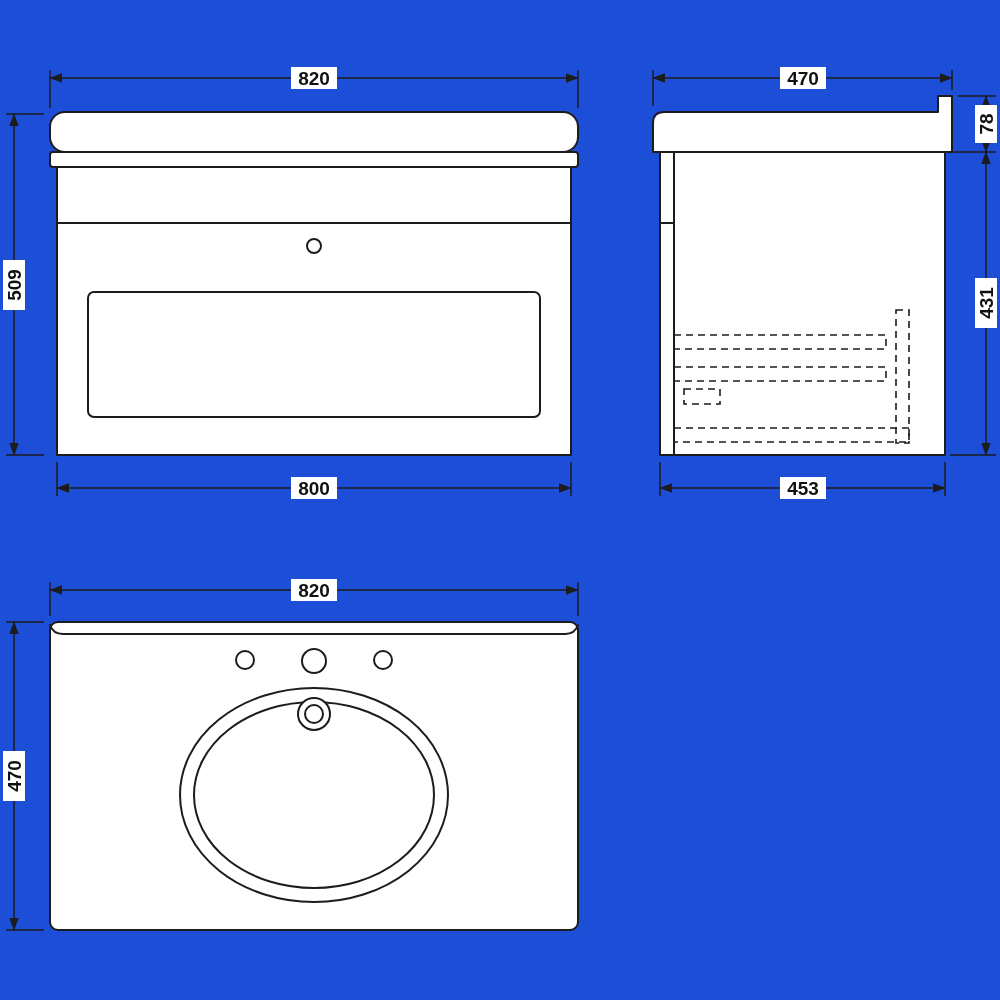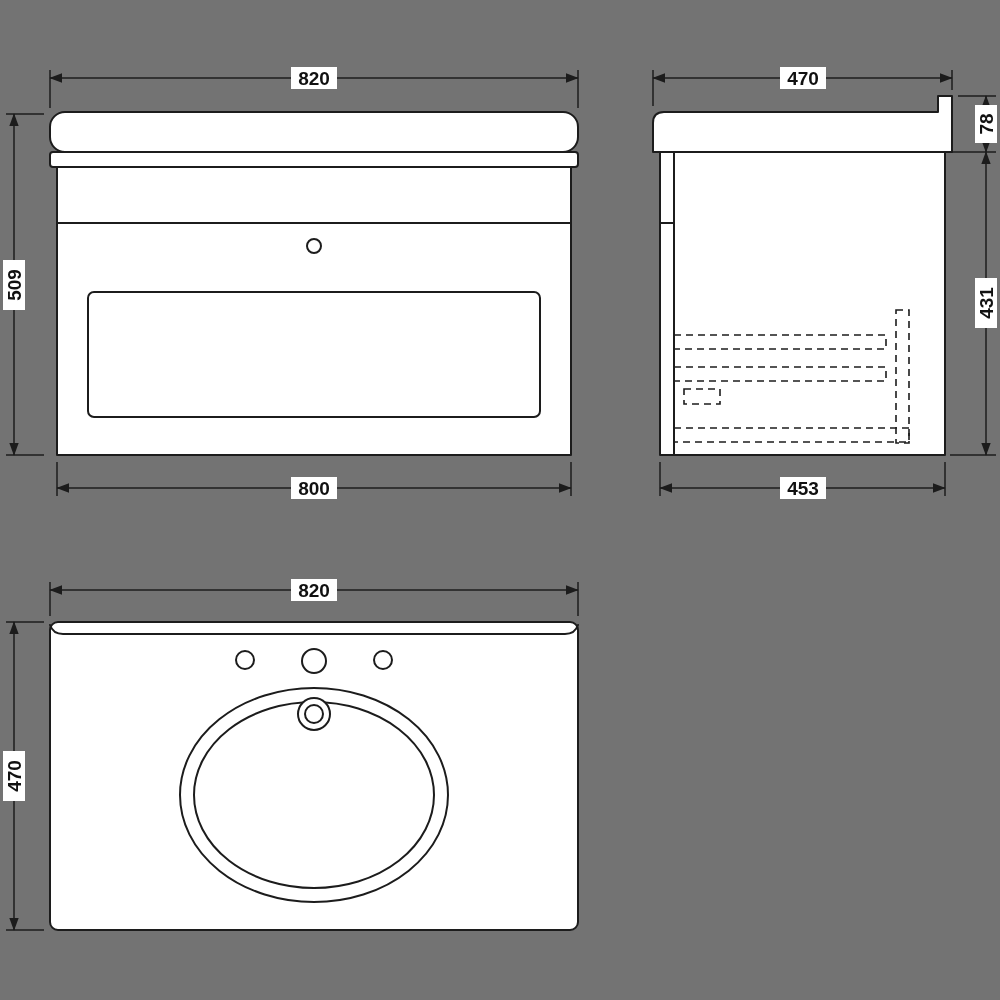--- a/index.html
+++ b/index.html
@@ -5,21 +5,21 @@
   html, body {
     margin: 0;
     padding: 0;
     background: #ffffff;
     font-family: "Liberation Sans", sans-serif;
   }
   .canvas {
     position: relative;
     width: 1000px;
     height: 1000px;
-    background: #737373;
+    background: #1d4ed8;
     overflow: hidden;
   }
   svg { display: block; }
   .obj {
     fill: #ffffff;
     stroke: #1c1c1c;
     stroke-width: 2;
     stroke-linejoin: round;
     stroke-linecap: round;
   }

